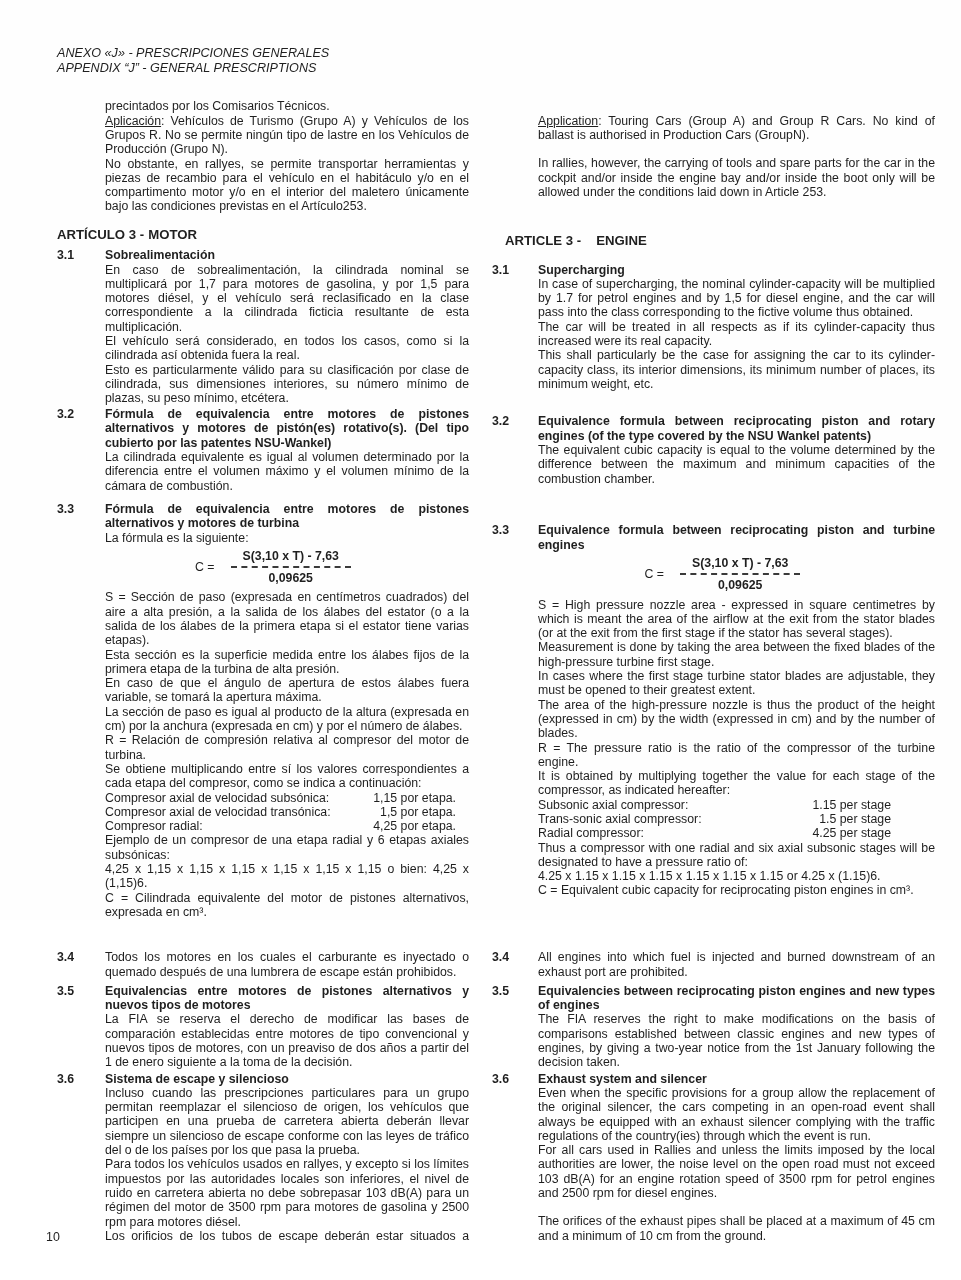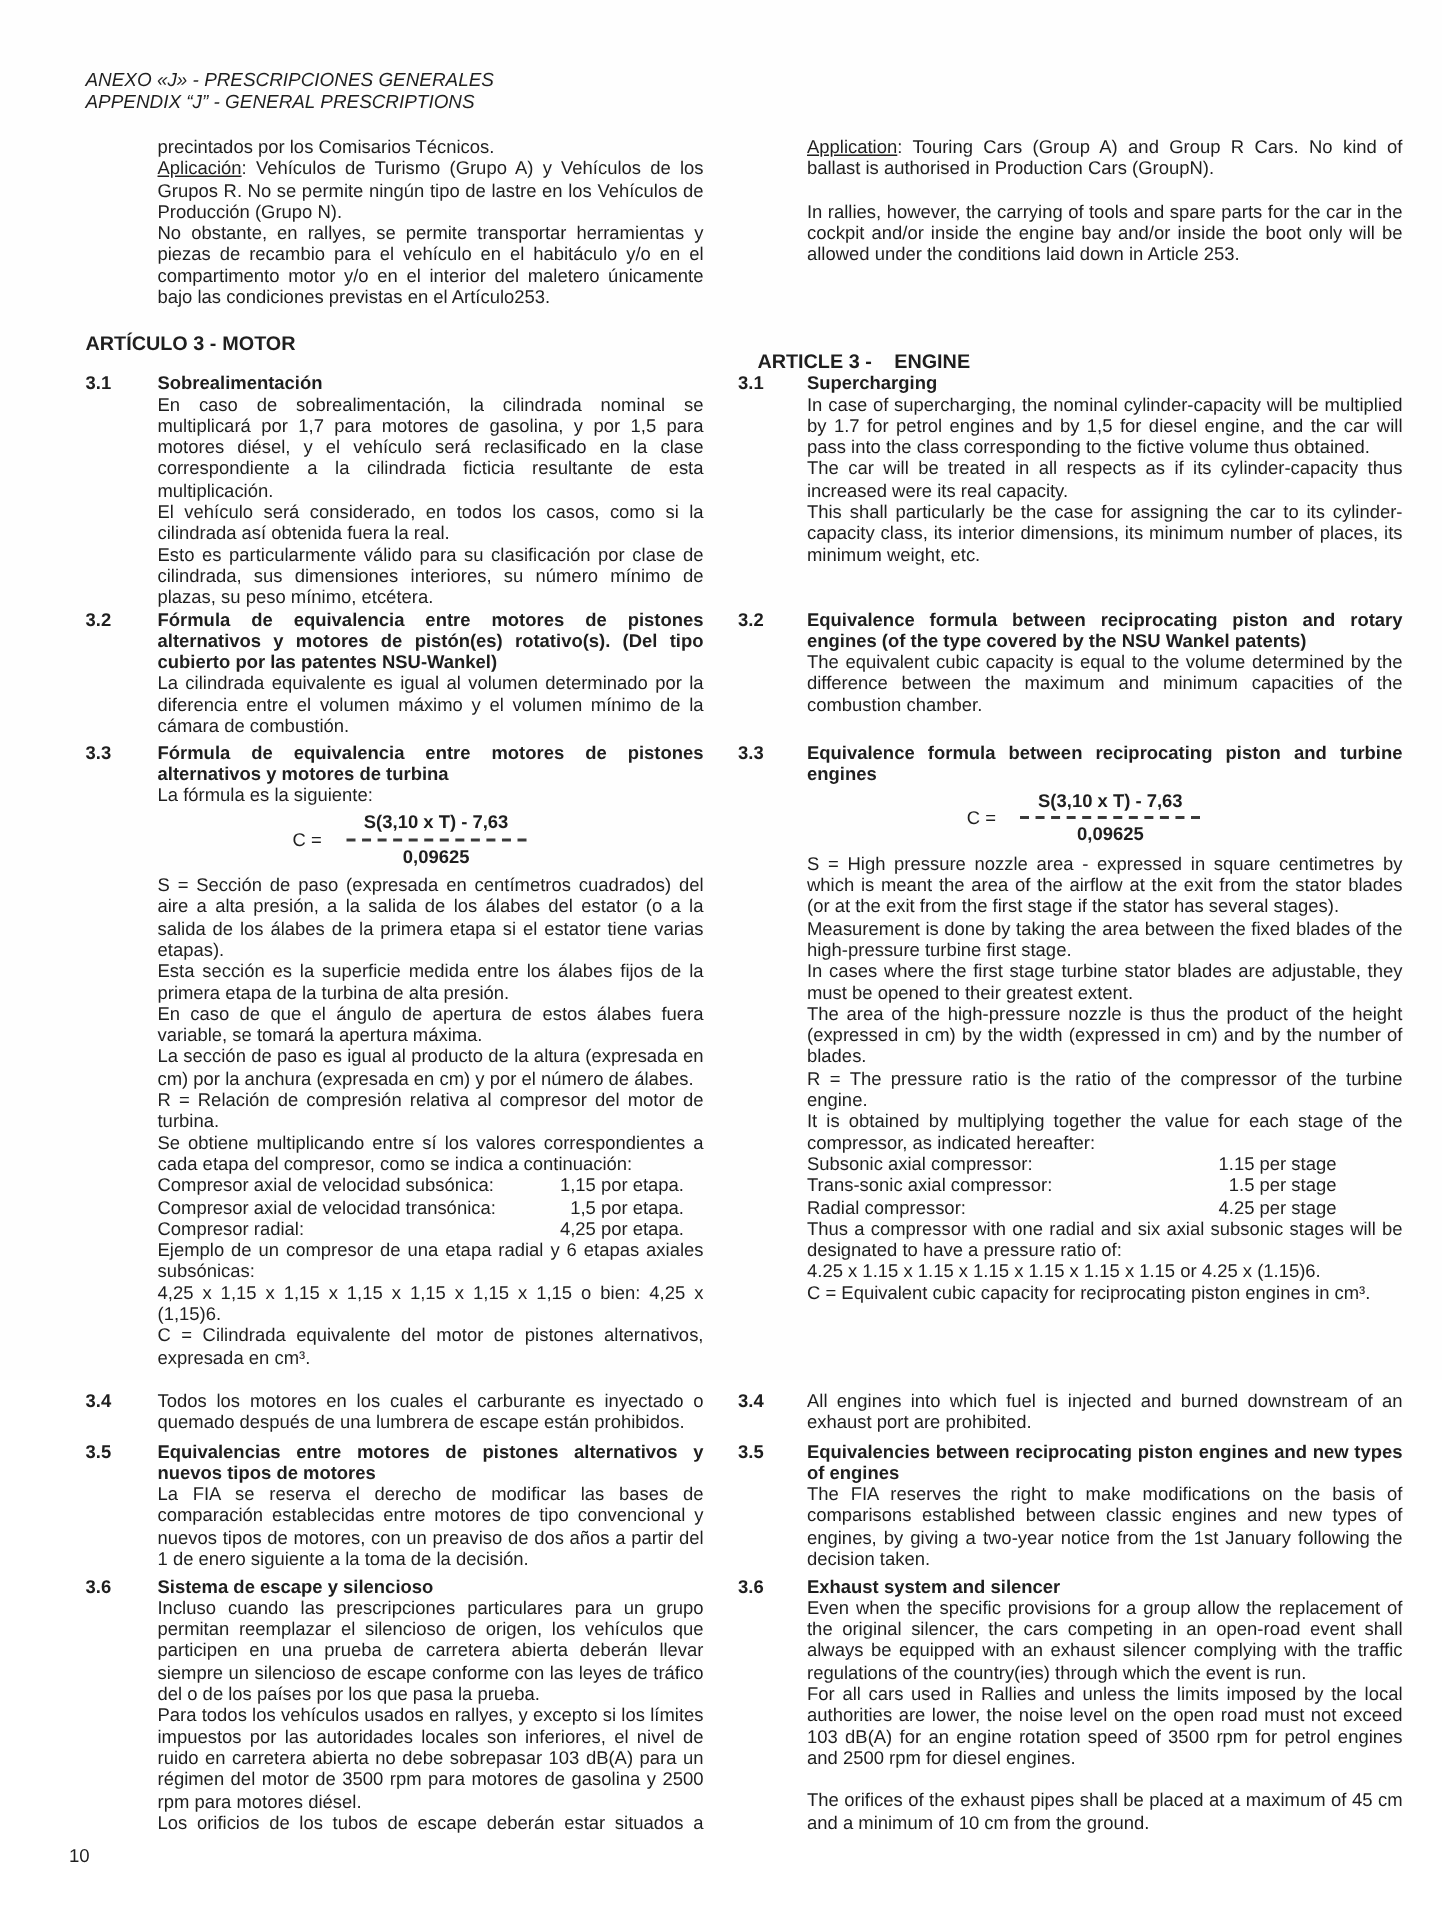--- a/index.html
+++ b/index.html
@@ -6,21 +6,21 @@
   body{
     width:961px;height:1280px;overflow:hidden;
     background:#ffffff;color:#1f1f1f;
     font-family:"Liberation Sans","DejaVu Sans",sans-serif;
     font-size:12.3px;line-height:14.3px;
     -webkit-font-smoothing:antialiased;
   }
   .page{position:relative;width:961px;height:920px;background:#fefefe;}
   .doc-header{position:absolute;left:57px;top:46px;font-style:italic;font-size:12.6px;line-height:14.6px;}
   .content{position:absolute;left:57px;top:91px;width:878px;}
-  .row{display:flex;}
+  .row{display:flex;align-items:center;}
   .cell{display:flex;}
   .cell.es{width:412px;margin-right:23px;}
   .cell.en{width:443px;}
   .num{flex:none;font-weight:bold;}
   .es .num{width:48px;}
   .en .num{width:46px;}
   .body{flex:1;min-width:0;}
   .p{text-align:justify;margin:0;}
   .stitle{font-weight:bold;text-align:justify;margin:0;}
   .lead{text-decoration:underline;}
@@ -29,21 +29,21 @@
   .art-h{font-weight:bold;font-size:13.2px;margin:0;}
   .art-h .h-title{margin-left:4px;}
   .en .art-h{padding-top:12px;}
   .en .art-h .h-title{margin-left:15px;}
   
   .r-intro{min-height:131px;}
   .r-heading{min-height:18px;gap:25px;}
   .r-s31{min-height:155px;}
   .r-s32{min-height:89px;}
   .r-s33{min-height:432px;}
-  .r-s34{min-height:34px;}
+  .r-s34{min-height:34px;margin-top:21px;}
   .r-s35{min-height:90px;}
   
   .formula{display:flex;justify-content:center;align-items:center;margin:4px 28px 5px 0;}
   .f-lhs{margin-right:16px;}
   .frac{display:inline-flex;flex-direction:column;align-items:center;font-weight:bold;}
   .f-num{padding:0 12px 3px;border-bottom:2px dashed #3a3a3a;}
   .f-den{padding-top:3px;}
   
   .crow{display:flex;justify-content:space-between;}
   .en .crow{padding-right:44px;}

